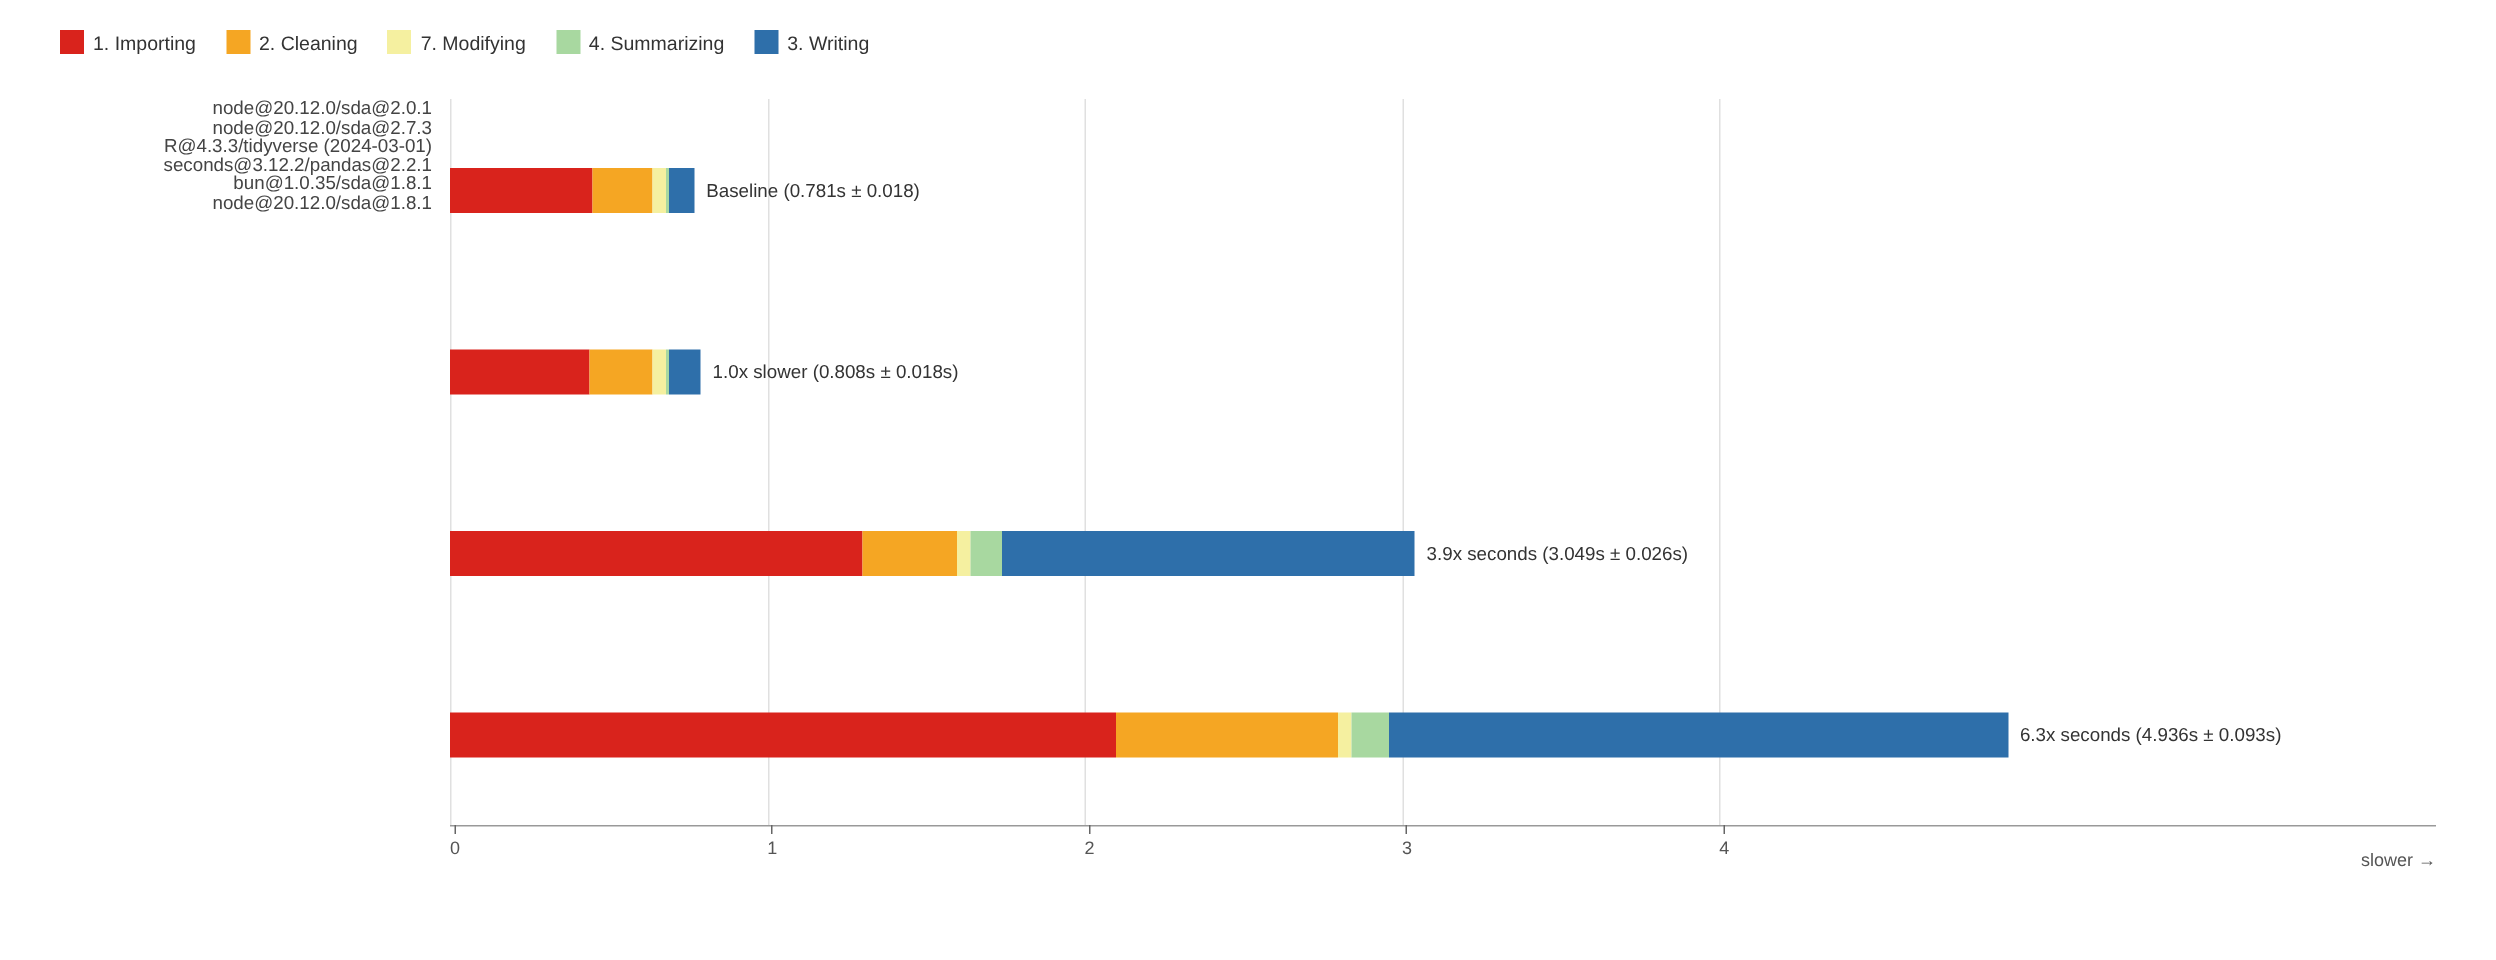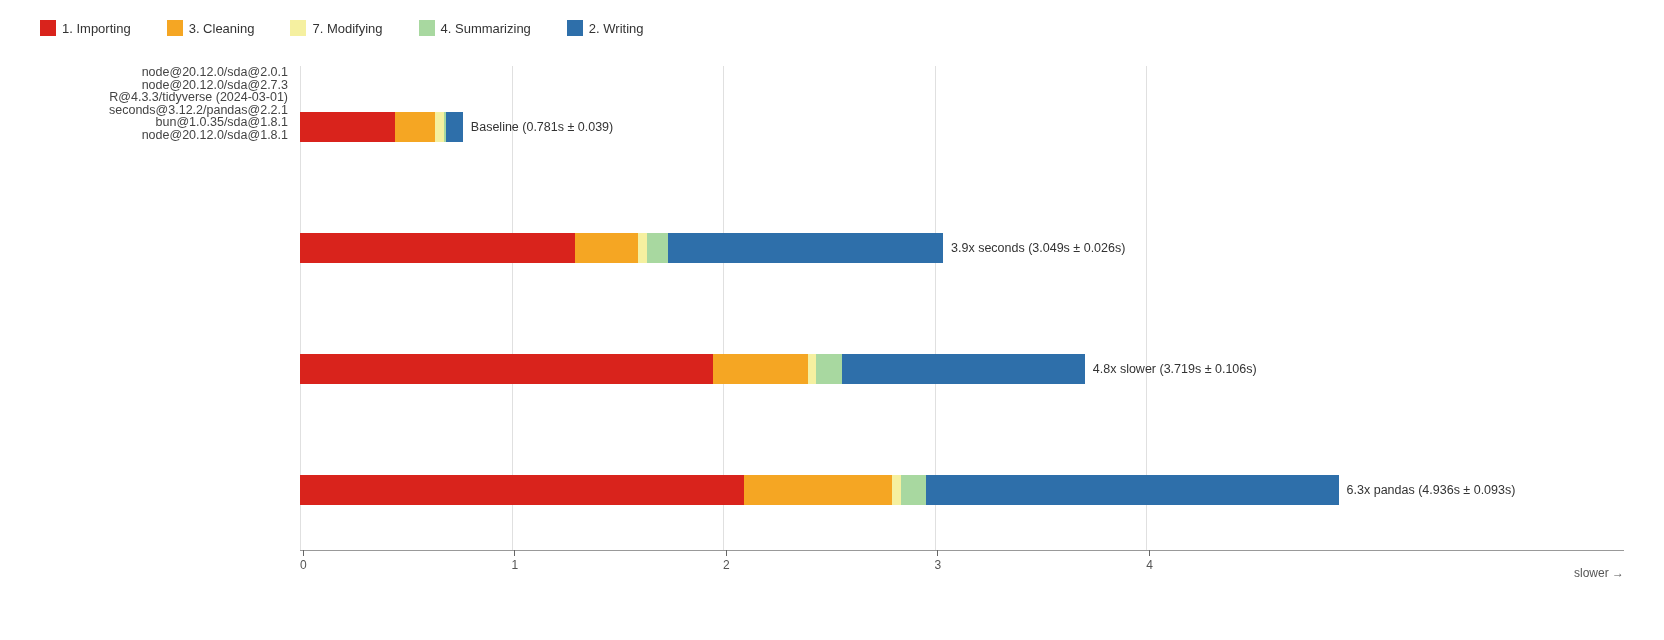--- a/index.html
+++ b/index.html
@@ -15,21 +15,21 @@
     .chart-container {
       width: 1664px;
       height: 640px;
       padding: 20px 40px 60px 40px;
       display: flex;
       flex-direction: column;
     }
     .legend {
       display: flex;
       align-items: center;
-      gap: 36px;
+      gap: 20px;
       margin-bottom: 30px;
       flex-wrap: wrap;
     }
     .legend-item {
       display: flex;
       align-items: center;
       gap: 6px;
       font-size: 13px;
       color: #333;
     }
@@ -156,33 +156,33 @@
 
 <div class="chart-container">
 
   <div class="legend" id="legend-container">
       <div class="legend-item">
     <div class="legend-swatch" style="background:#d9231c;"></div>
     <span>1. Importing</span>
   </div>
       <div class="legend-item">
     <div class="legend-swatch" style="background:#f5a623;"></div>
-    <span>3. Cleaning</span>
+    <span>2. Cleaning</span>
   </div>
       <div class="legend-item">
     <div class="legend-swatch" style="background:#f5f0a0;"></div>
     <span>7. Modifying</span>
   </div>
       <div class="legend-item">
     <div class="legend-swatch" style="background:#a8d8a0;"></div>
     <span>4. Summarizing</span>
   </div>
       <div class="legend-item">
     <div class="legend-swatch" style="background:#2e6faa;"></div>
-    <span>2. Writing</span>
+    <span>3. Writing</span>
   </div>
     </div>
 
   <div class="chart-area">
     <div class="bars-section">
 
       <div class="y-labels" id="y-labels-container">
           <div class="y-label">node@20.12.0/sda@2.0.1</div>
           <div class="y-label">node@20.12.0/sda@2.7.3</div>
           <div class="y-label">R@4.3.3/tidyverse (2024-03-01)</div>
@@ -203,51 +203,51 @@
 
         <div class="bars-rows" id="bars-rows-container">
             <div class="bar-row">
               <div class="bar-segments">
                 <div class="bar-segment" style="width: 95.1923px; background: rgb(217, 35, 28);"></div>
                 <div class="bar-segment" style="width: 40.1923px; background: rgb(245, 166, 35);"></div>
                 <div class="bar-segment" style="width: 8.46154px; background: rgb(245, 240, 160);"></div>
                 <div class="bar-segment" style="width: 2.11538px; background: rgb(168, 216, 160);"></div>
                 <div class="bar-segment" style="width: 16.9231px; background: rgb(46, 111, 170);"></div>
               </div>
-              <span class="bar-label">Baseline (0.781s ± 0.039)</span>
+              <span class="bar-label">Baseline (0.781s ± 0.018)</span>
+            </div>
+            <div class="bar-row">
+              <div class="bar-segments">
+                <div class="bar-segment" style="width: 93.0769px; background: rgb(217, 35, 28);"></div>
+                <div class="bar-segment" style="width: 42.3077px; background: rgb(245, 166, 35);"></div>
+                <div class="bar-segment" style="width: 8.46154px; background: rgb(245, 240, 160);"></div>
+                <div class="bar-segment" style="width: 2.11538px; background: rgb(168, 216, 160);"></div>
+                <div class="bar-segment" style="width: 21.1538px; background: rgb(46, 111, 170);"></div>
+              </div>
+              <span class="bar-label">1.0x slower (0.808s ± 0.018s)</span>
             </div>
             <div class="bar-row">
               <div class="bar-segments">
                 <div class="bar-segment" style="width: 275px; background: rgb(217, 35, 28);"></div>
                 <div class="bar-segment" style="width: 63.4615px; background: rgb(245, 166, 35);"></div>
                 <div class="bar-segment" style="width: 8.46154px; background: rgb(245, 240, 160);"></div>
                 <div class="bar-segment" style="width: 21.1538px; background: rgb(168, 216, 160);"></div>
                 <div class="bar-segment" style="width: 275px; background: rgb(46, 111, 170);"></div>
               </div>
               <span class="bar-label">3.9x seconds (3.049s ± 0.026s)</span>
             </div>
             <div class="bar-row">
               <div class="bar-segments">
-                <div class="bar-segment" style="width: 412.5px; background: rgb(217, 35, 28);"></div>
-                <div class="bar-segment" style="width: 95.1923px; background: rgb(245, 166, 35);"></div>
-                <div class="bar-segment" style="width: 8.46154px; background: rgb(245, 240, 160);"></div>
-                <div class="bar-segment" style="width: 25.3846px; background: rgb(168, 216, 160);"></div>
-                <div class="bar-segment" style="width: 243.269px; background: rgb(46, 111, 170);"></div>
-              </div>
-              <span class="bar-label">4.8x slower (3.719s ± 0.106s)</span>
-            </div>
-            <div class="bar-row">
-              <div class="bar-segments">
                 <div class="bar-segment" style="width: 444.231px; background: rgb(217, 35, 28);"></div>
                 <div class="bar-segment" style="width: 148.077px; background: rgb(245, 166, 35);"></div>
                 <div class="bar-segment" style="width: 8.46154px; background: rgb(245, 240, 160);"></div>
                 <div class="bar-segment" style="width: 25.3846px; background: rgb(168, 216, 160);"></div>
                 <div class="bar-segment" style="width: 412.5px; background: rgb(46, 111, 170);"></div>
               </div>
-              <span class="bar-label">6.3x pandas (4.936s ± 0.093s)</span>
+              <span class="bar-label">6.3x seconds (4.936s ± 0.093s)</span>
             </div>
           </div>
       </div>
     </div>
 
     <div class="x-axis" id="x-axis-container">
       <div class="x-axis-line"></div>
     <div class="x-tick" style="left: 0px;">
     <div class="x-tick-line"></div>
     <span class="x-tick-label">0</span>

